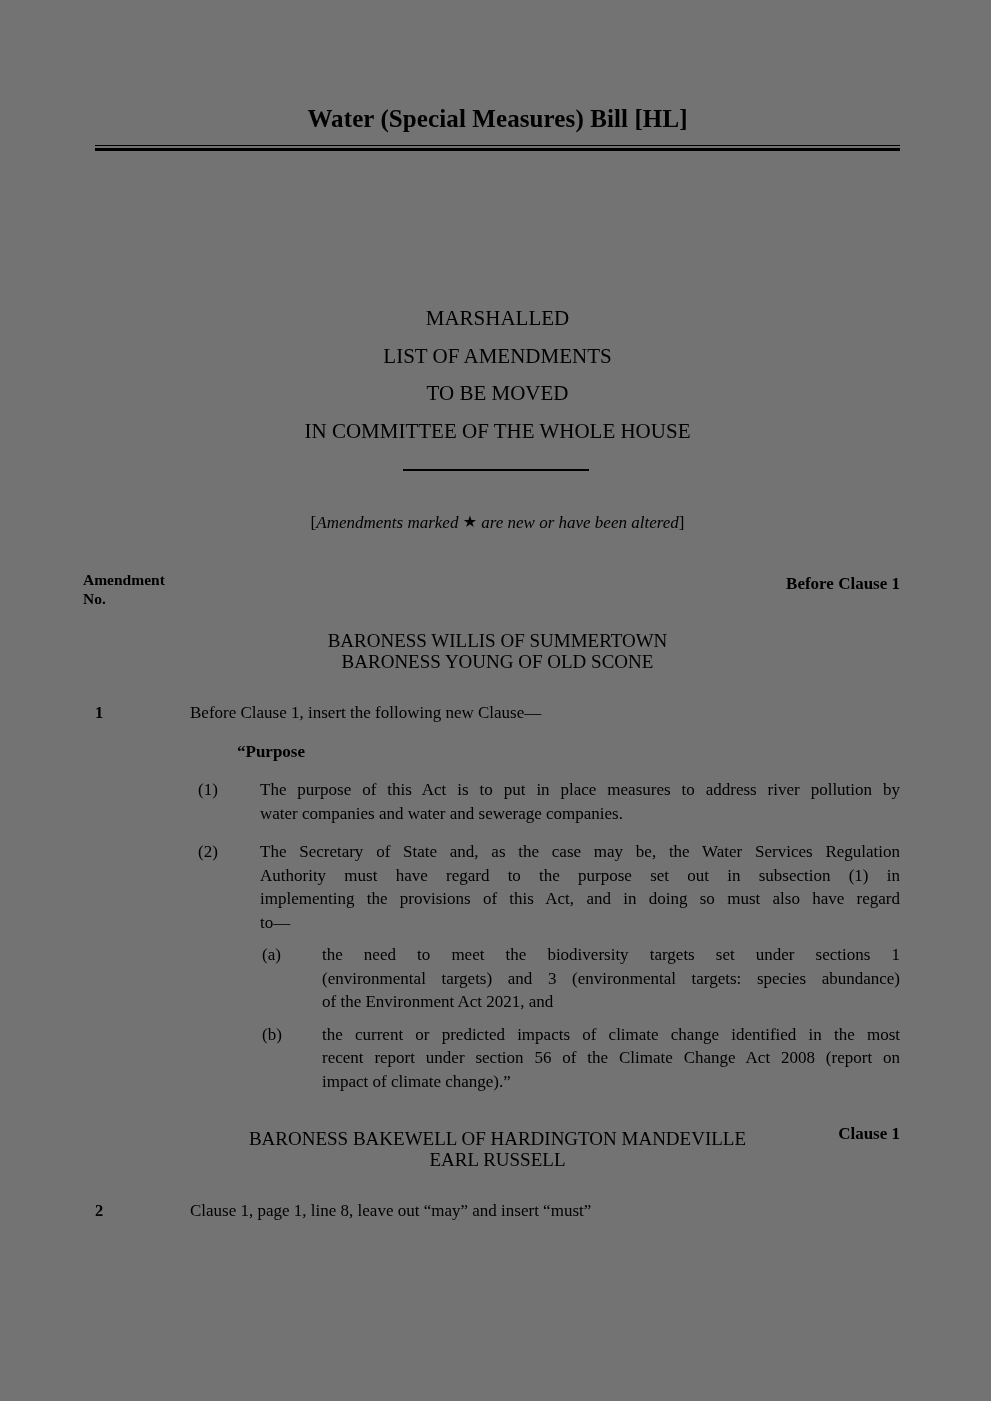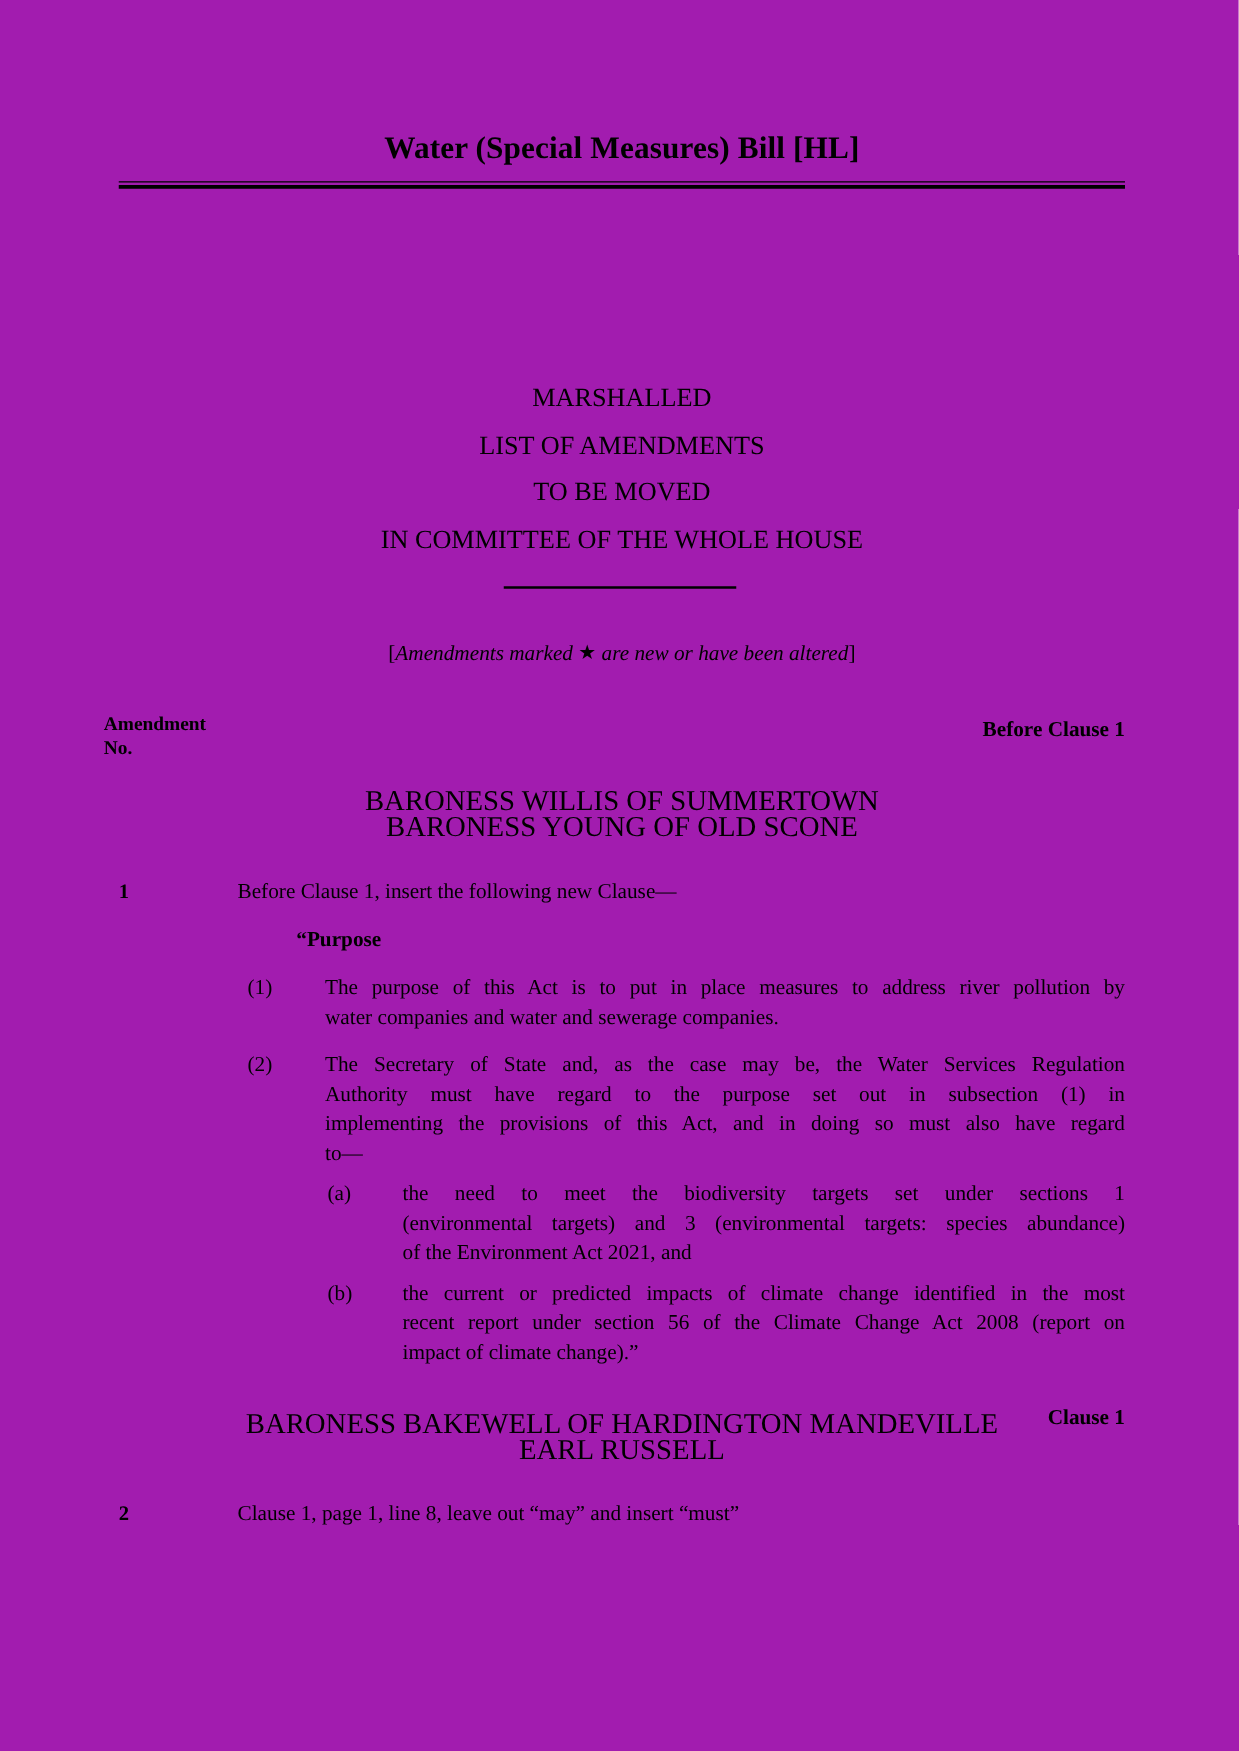--- a/index.html
+++ b/index.html
@@ -10,21 +10,21 @@
   body {
     font-family: "Liberation Serif", "DejaVu Serif", serif;
     color: #000000;
   }
 
   .page {
     position: relative;
     width: 991px;
     height: 1401px;
     margin: 0 auto;
-    background: #a21caf;
+    background: #737373;
     overflow: hidden;
     box-sizing: border-box;
   }
 
   
   
   .margins {
     position: absolute;
     left: 95px;
     width: 805px;
@@ -111,21 +111,21 @@
     text-align: right;
     font-size: 17px;
     font-weight: bold;
   }
   .clause-head.before-c1 { top: 574px; }
   .clause-head.c1        { top: 1124px; }
 
   
   .sponsors {
     text-align: center;
-    font-size: 23px;
+    font-size: 19px;
     line-height: 21px;
   }
   .sponsors.s1 { top: 630px; }
   .sponsors.s2 { top: 1128px; }
   .sponsors div { white-space: nowrap; }
 
   
   .amendment {
     position: absolute;
     left: 95px;

